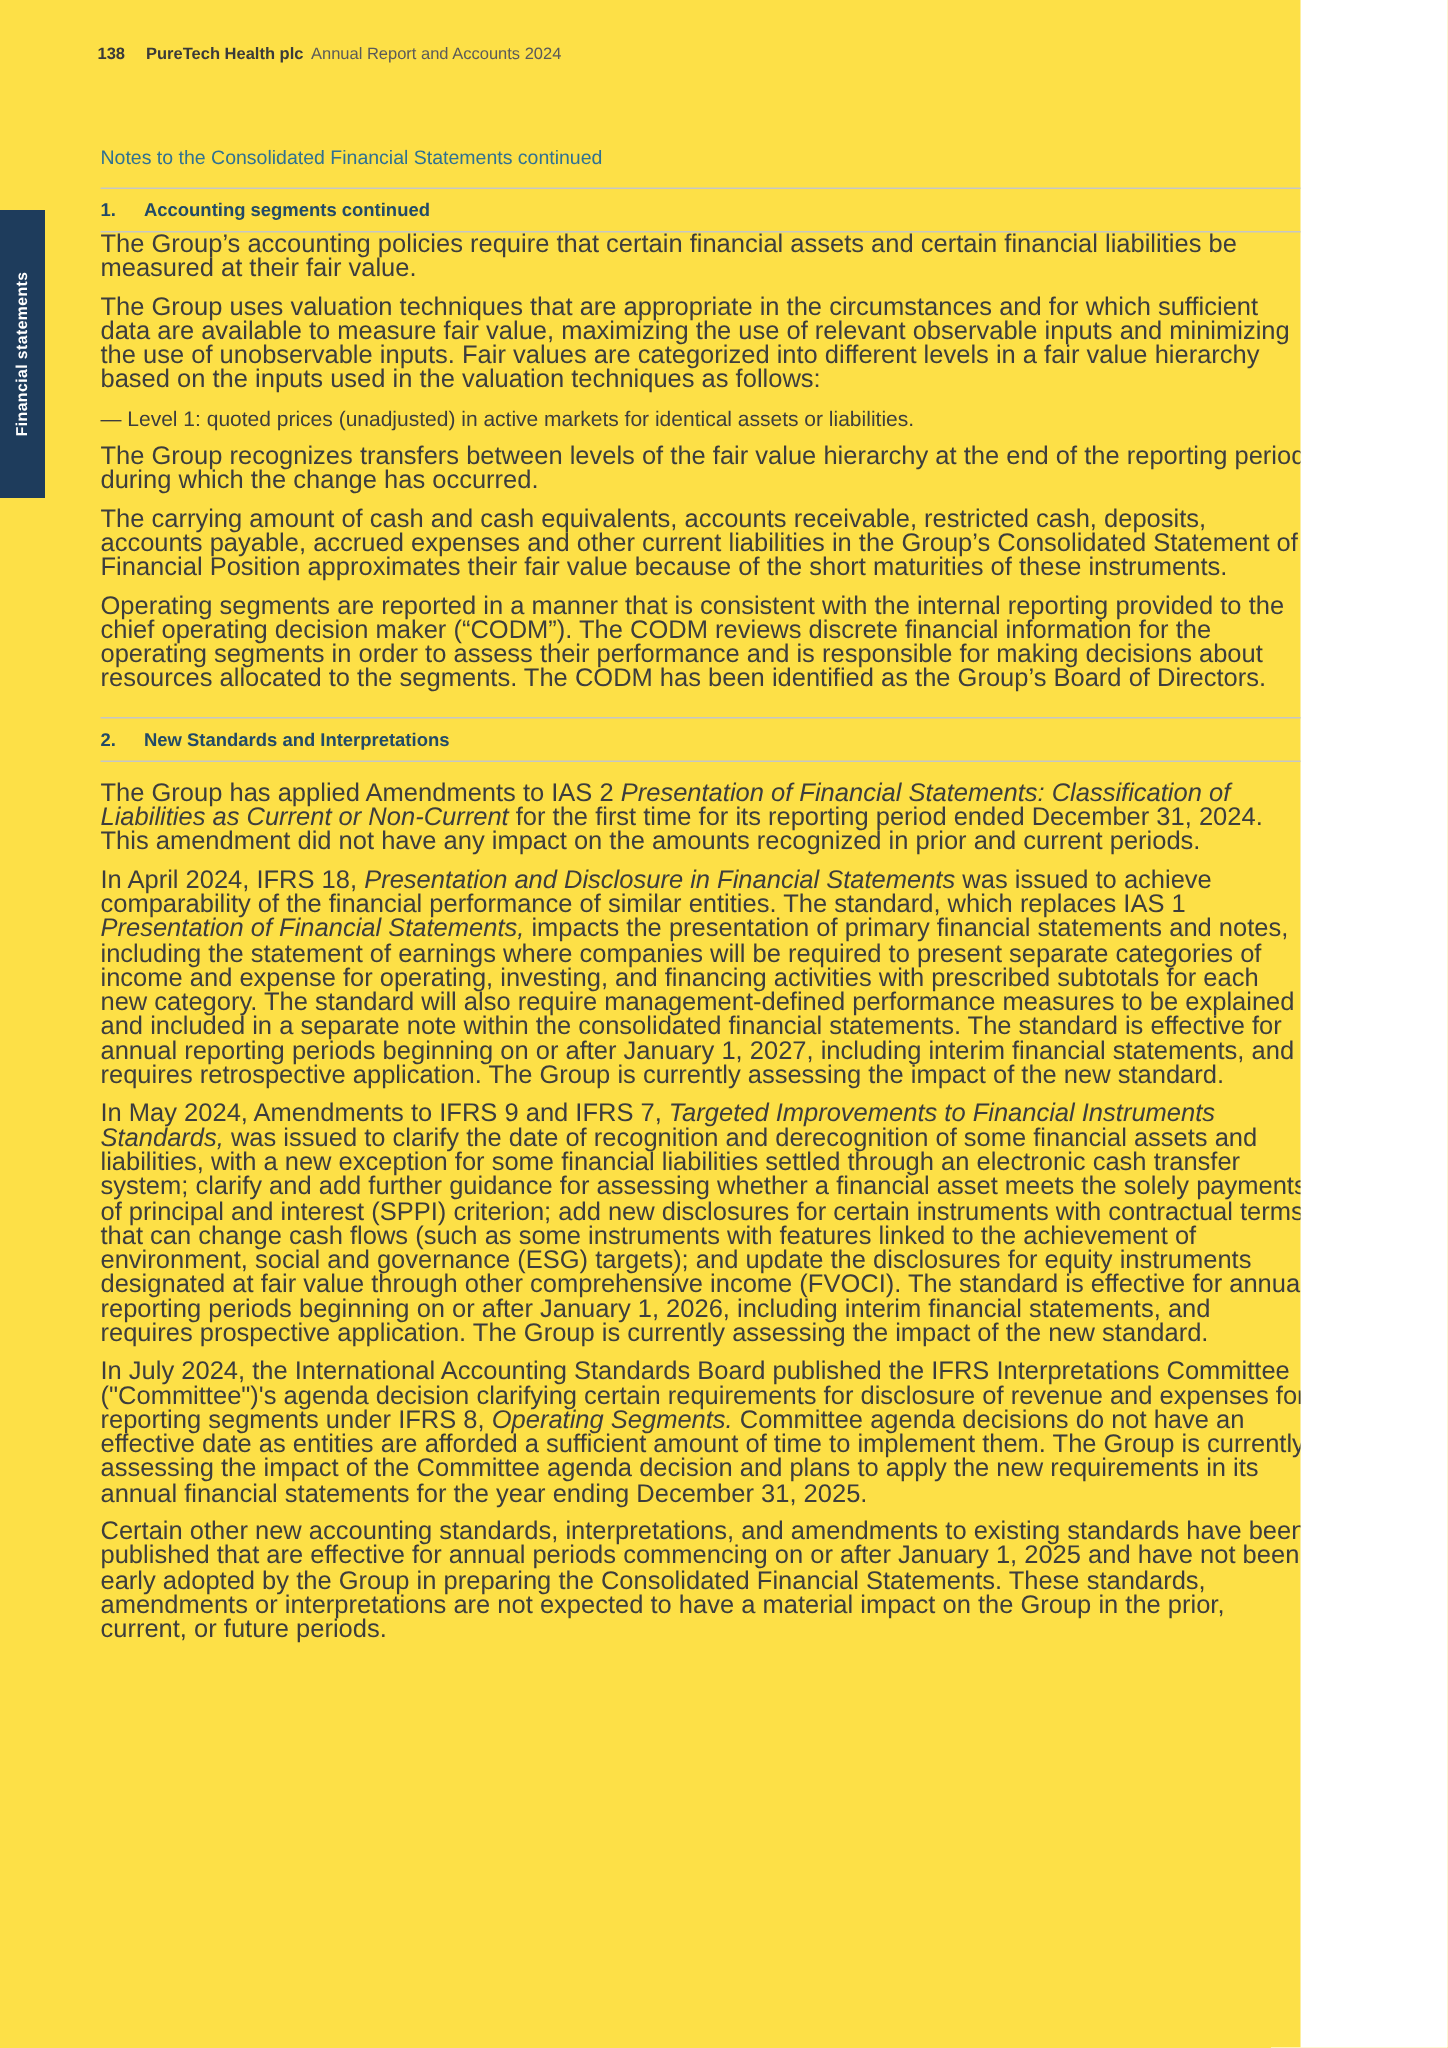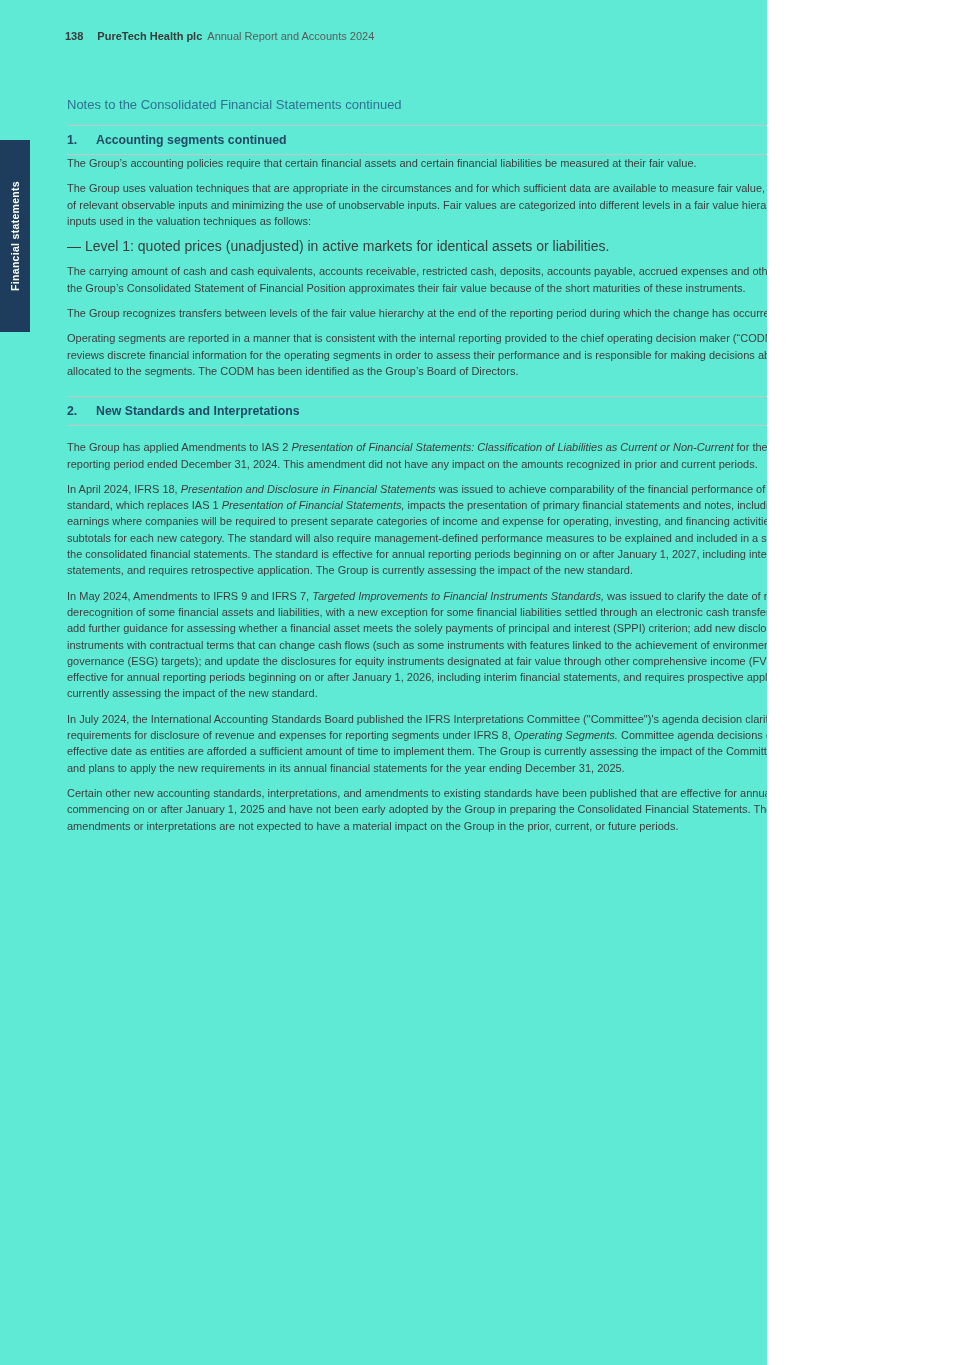--- a/index.html
+++ b/index.html
@@ -1,22 +1,22 @@
 <!DOCTYPE html>
 <html><head>
 <meta charset="utf-8">
 <style>
   * { box-sizing: border-box; margin: 0; padding: 0; }
   html, body { background: #ffffff; }
   body { font-family: "Liberation Sans", sans-serif; color: #3d3d3d; }
   .page {
     position: relative;
-    width: 767px;
+    width: 867px;
     height: 1365px;
-    background: #5eead4;
+    background: #fde047;
     overflow: hidden;
   }
 
   
   .running-header {
     position: absolute;
     top: 30px;
     left: 65px;
     font-size: 11px;
     color: #3a3a3a;
@@ -76,21 +76,21 @@
 
   .sub-heading {
     font-size: 12.2px;
     font-weight: normal;
     color: #35799c;
     margin-top: 9px;
   }
   .sub-heading.spaced { margin-top: 14px; }
 
   p.body-para {
-    font-size: 11px;
+    font-size: 17px;
     line-height: 16.3px;
     margin-bottom: 9px;
     color: #3d3d3d;
   }
   p.body-para em { font-style: italic; }
 
   ul.levels {
     list-style: none;
     margin-bottom: 9px;
   }
@@ -129,22 +129,22 @@
     </div>
     <div class="rule"></div>
 
     <p class="body-para">The Group’s accounting policies require that certain financial assets and certain financial liabilities be measured at their fair value.</p>
     <p class="body-para">The Group uses valuation techniques that are appropriate in the circumstances and for which sufficient data are available to measure fair value, maximizing the use of relevant observable inputs and minimizing the use of unobservable inputs. Fair values are categorized into different levels in a fair value hierarchy based on the inputs used in the valuation techniques as follows:</p>
 
     <ul class="levels">
       <li>— Level 1: quoted prices (unadjusted) in active markets for identical assets or liabilities.</li>
     </ul>
 
+    <p class="body-para">The Group recognizes transfers between levels of the fair value hierarchy at the end of the reporting period during which the change has occurred.</p>
     <p class="body-para">The carrying amount of cash and cash equivalents, accounts receivable, restricted cash, deposits, accounts payable, accrued expenses and other current liabilities in the Group’s Consolidated Statement of Financial Position approximates their fair value because of the short maturities of these instruments.</p>
-    <p class="body-para">The Group recognizes transfers between levels of the fair value hierarchy at the end of the reporting period during which the change has occurred.</p>
 
     <p class="body-para">Operating segments are reported in a manner that is consistent with the internal reporting provided to the chief operating decision maker (“CODM”). The CODM reviews discrete financial information for the operating segments in order to assess their performance and is responsible for making decisions about resources allocated to the segments. The CODM has been identified as the Group’s Board of Directors.</p>
 
     <div class="section-block">
       <div class="rule"></div>
       <div class="section-head">
         <span class="sec-num">2.</span>
         <span class="sec-title">New Standards and Interpretations</span>
       </div>
       <div class="rule"></div>

